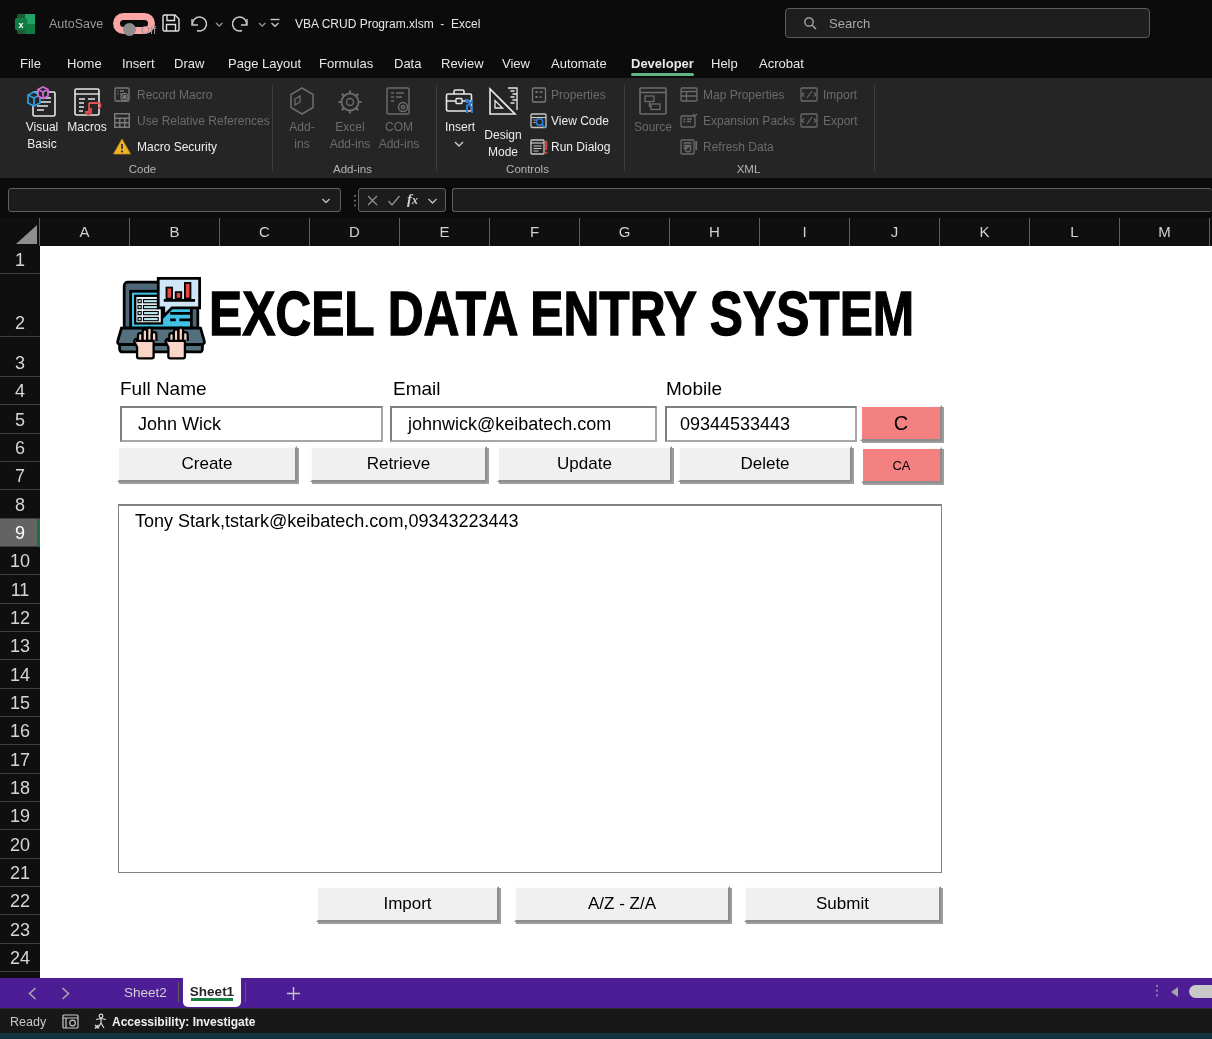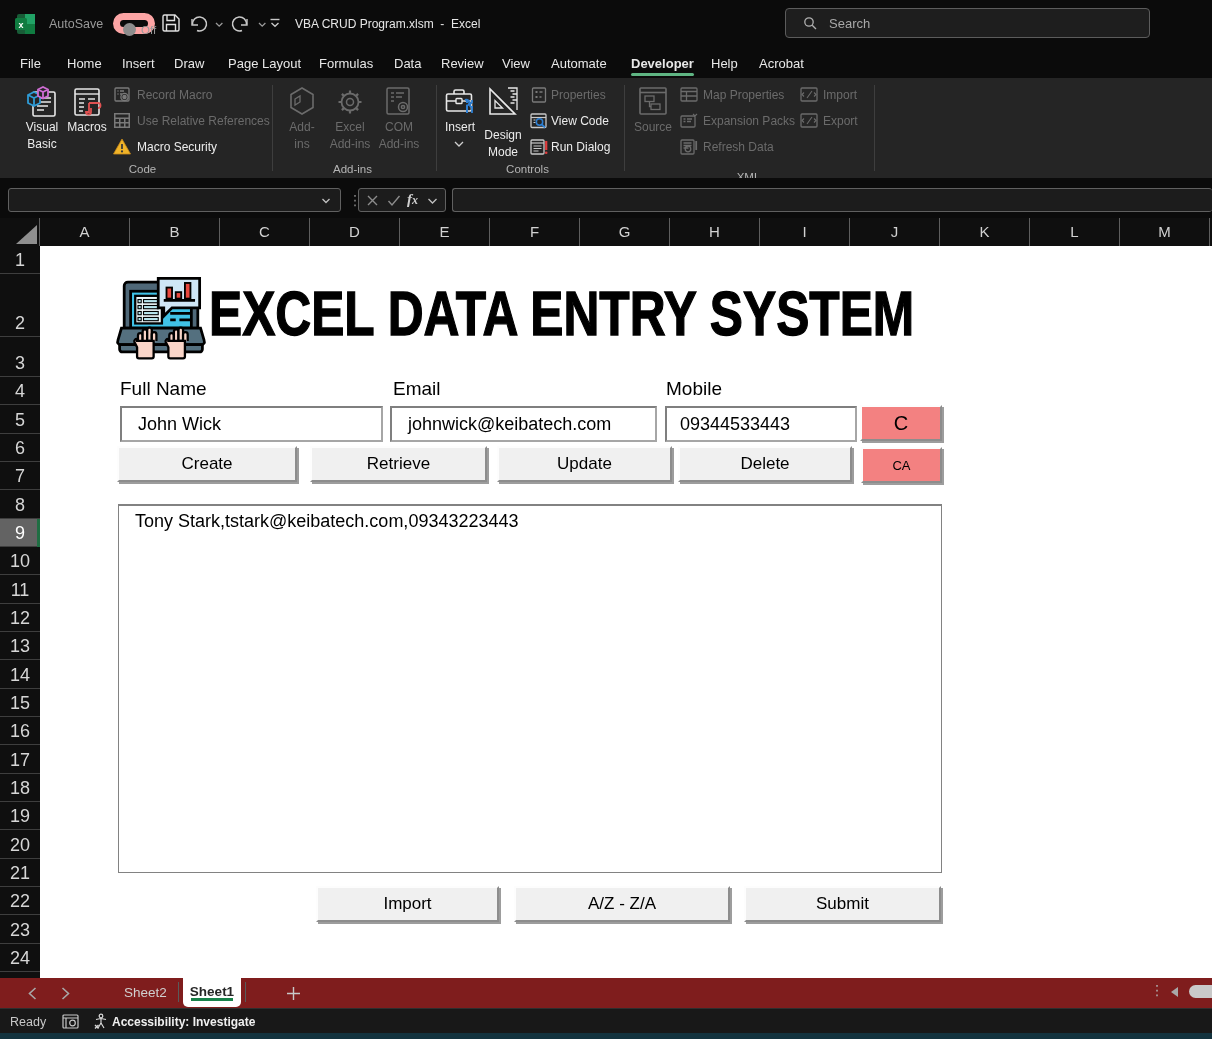--- a/index.html
+++ b/index.html
@@ -72,21 +72,21 @@
   border-right:2px solid #8d8d8d; border-bottom:2px solid #8d8d8d;
   box-shadow:2px 2px 0 #9d9d9d; }
 .red3d { background:#f38181; }
 #listbox { position:absolute; left:78px; top:258px; width:824px; height:369px; background:#fff;
   border:1px solid #828282; border-top:2px solid #828282; }
 #lb1 { position:absolute; left:2px; top:3px; width:818px; height:25px; line-height:25px; color:#000; font-size:18px; padding-left:14px; }
 #lb2 { position:absolute; left:2px; top:27px; width:819px; height:24px; line-height:24px; background:#0e74d4; color:#fff;
   font-size:18px; padding-left:14px; outline:1px dotted #b36b00; }
 
 
-#tabbar { left:0; top:978px; width:1212px; height:30px; background:#7f1d1d; }
+#tabbar { left:0; top:978px; width:1212px; height:30px; background:#4c1d95; }
 #sheet2 { position:absolute; left:124px; top:7px; color:#d0d0d0; font-size:13.5px; }
 #tsep1 { position:absolute; left:178px; top:4px; width:1px; height:20px; background:#5a5a5a; }
 #activetab { position:absolute; left:183px; top:0px; width:58px; height:29px; background:#fff; border-radius:0 0 5px 5px; }
 #activetab .t { position:absolute; left:0; top:6px; width:58px; text-align:center; color:#262626; font-size:13.5px; font-weight:bold; }
 #activetab .g { position:absolute; left:8px; top:20px; width:42px; height:3px; background:#18824a; }
 #tsep2 { position:absolute; left:245px; top:4px; width:1px; height:20px; background:#5a5a5a; }
 #tdots { position:absolute; left:1150px; top:4px; color:#b0b0b0; font-size:14px; }
 #tarrow { position:absolute; left:1171px; top:9px; width:0; height:0; border-top:5px solid transparent; border-bottom:5px solid transparent; border-right:7px solid #a8a8a8; }
 #thumb { position:absolute; left:1189px; top:7px; width:30px; height:13px; background:#c9c9c9; border-radius:7px; }
 
@@ -302,21 +302,21 @@
     <svg class="abs" style="left:800px; top:9px;" width="18" height="16" viewBox="0 0 18 16" fill="none" stroke="#6b6b6b" stroke-width="1.3">
       <rect x="1" y="1" width="16" height="13" rx="1"></rect>
       <path d="M4 5.5 l-2 2 l2 2 M14 5.5 l2 2 l-2 2 M12 4 l-5 7" stroke-width="1.1"></path>
     </svg>
     <div class="drow" style="left:823px; top:10px;">Import</div>
     <svg class="abs" style="left:800px; top:35px;" width="18" height="16" viewBox="0 0 18 16" fill="none" stroke="#6b6b6b" stroke-width="1.3">
       <rect x="1" y="1" width="16" height="13" rx="1"></rect>
       <path d="M4 5.5 l-2 2 l2 2 M14 5.5 l2 2 l-2 2 M12 4 l-5 7" stroke-width="1.1"></path>
     </svg>
     <div class="drow" style="left:823px; top:36px;">Export</div>
-    <div class="glabel" style="left:706px; width:85px;margin-top:8px;">XML</div>
+    <div class="glabel" style="left:706px; width:85px;">XML</div>
     <div class="rsep" style="left:874px;"></div>
   </div>
 
   <div class="abs" id="fbar">
     <div id="namebox">
       <svg class="chev" width="12" height="12" viewBox="0 0 12 12" fill="none" stroke="#c0c0c0" stroke-width="1.3">
           <path d="M2.5 4 L6 7.5 L9.5 4"></path>
         </svg>
     </div>
     <div id="fdots">⋮</div>

